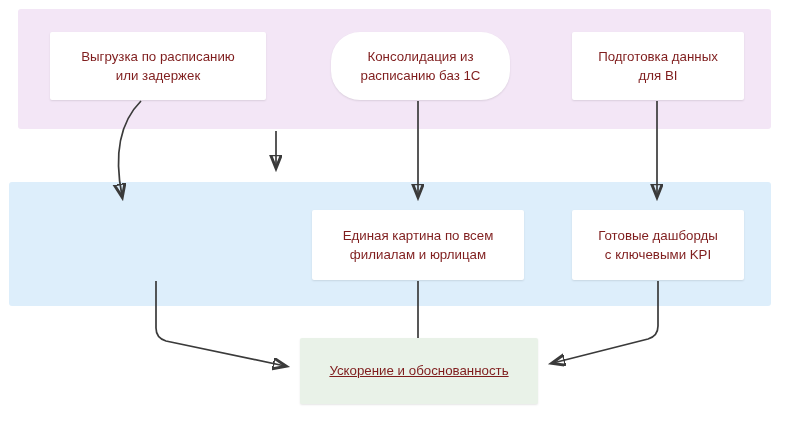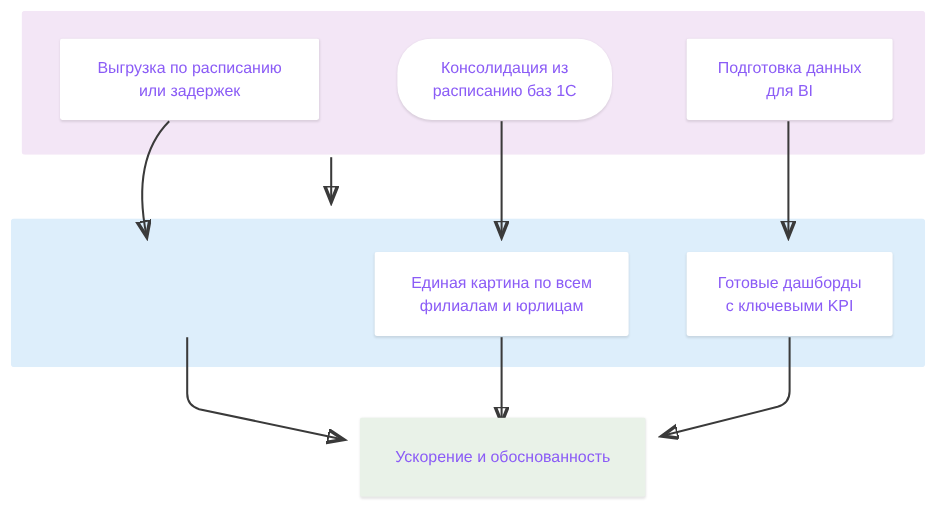--- a/index.html
+++ b/index.html
@@ -58,21 +58,21 @@
   .node {
     position: absolute;
     box-sizing: border-box;
     background: #ffffff;
     border: 1.6px solid transparent;
     border-radius: 2px;
     display: flex;
     align-items: center;
     justify-content: center;
     text-align: center;
-    color: #8b5cf6;
+    color: #7f1d1d;
     font-size: 13.3px;
     line-height: 1.45;
     padding: 4px 8px;
     box-shadow: 0 1px 2px rgba(0,0,0,0.10);
   }
   .node::before {
     content: "";
     position: absolute;
     left: -1.6px; top: -1.6px; right: -1.6px; bottom: -1.6px;
     border-radius: 3px;
@@ -87,22 +87,23 @@
 
   #node-schedule   { left: 50px;  top: 32px;  width: 216px; height: 68px; }
   #node-consol     { left: 331px; top: 32px;  width: 179px; height: 68px; border-radius: 29px; }
   #node-bi         { left: 572px; top: 32px;  width: 172px; height: 68px; }
 
   #node-analytics  { left: 45px;  top: 210px; width: 222px; height: 70px; }
   #node-single     { left: 312px; top: 210px; width: 212px; height: 70px; }
   #node-dashboards { left: 572px; top: 210px; width: 172px; height: 70px; }
 
   #node-result {
-    left: 300px; top: 348px; width: 238px; height: 66px;
+    left: 300px; top: 338px; width: 238px; height: 66px;
     background: #e9f2e8;
+    text-decoration: underline;
   }
 
   
   #arrow-layer {
     position: absolute;
     left: 0; top: 0;
     width: 787px;
     height: 439px;
     pointer-events: none;
   }

